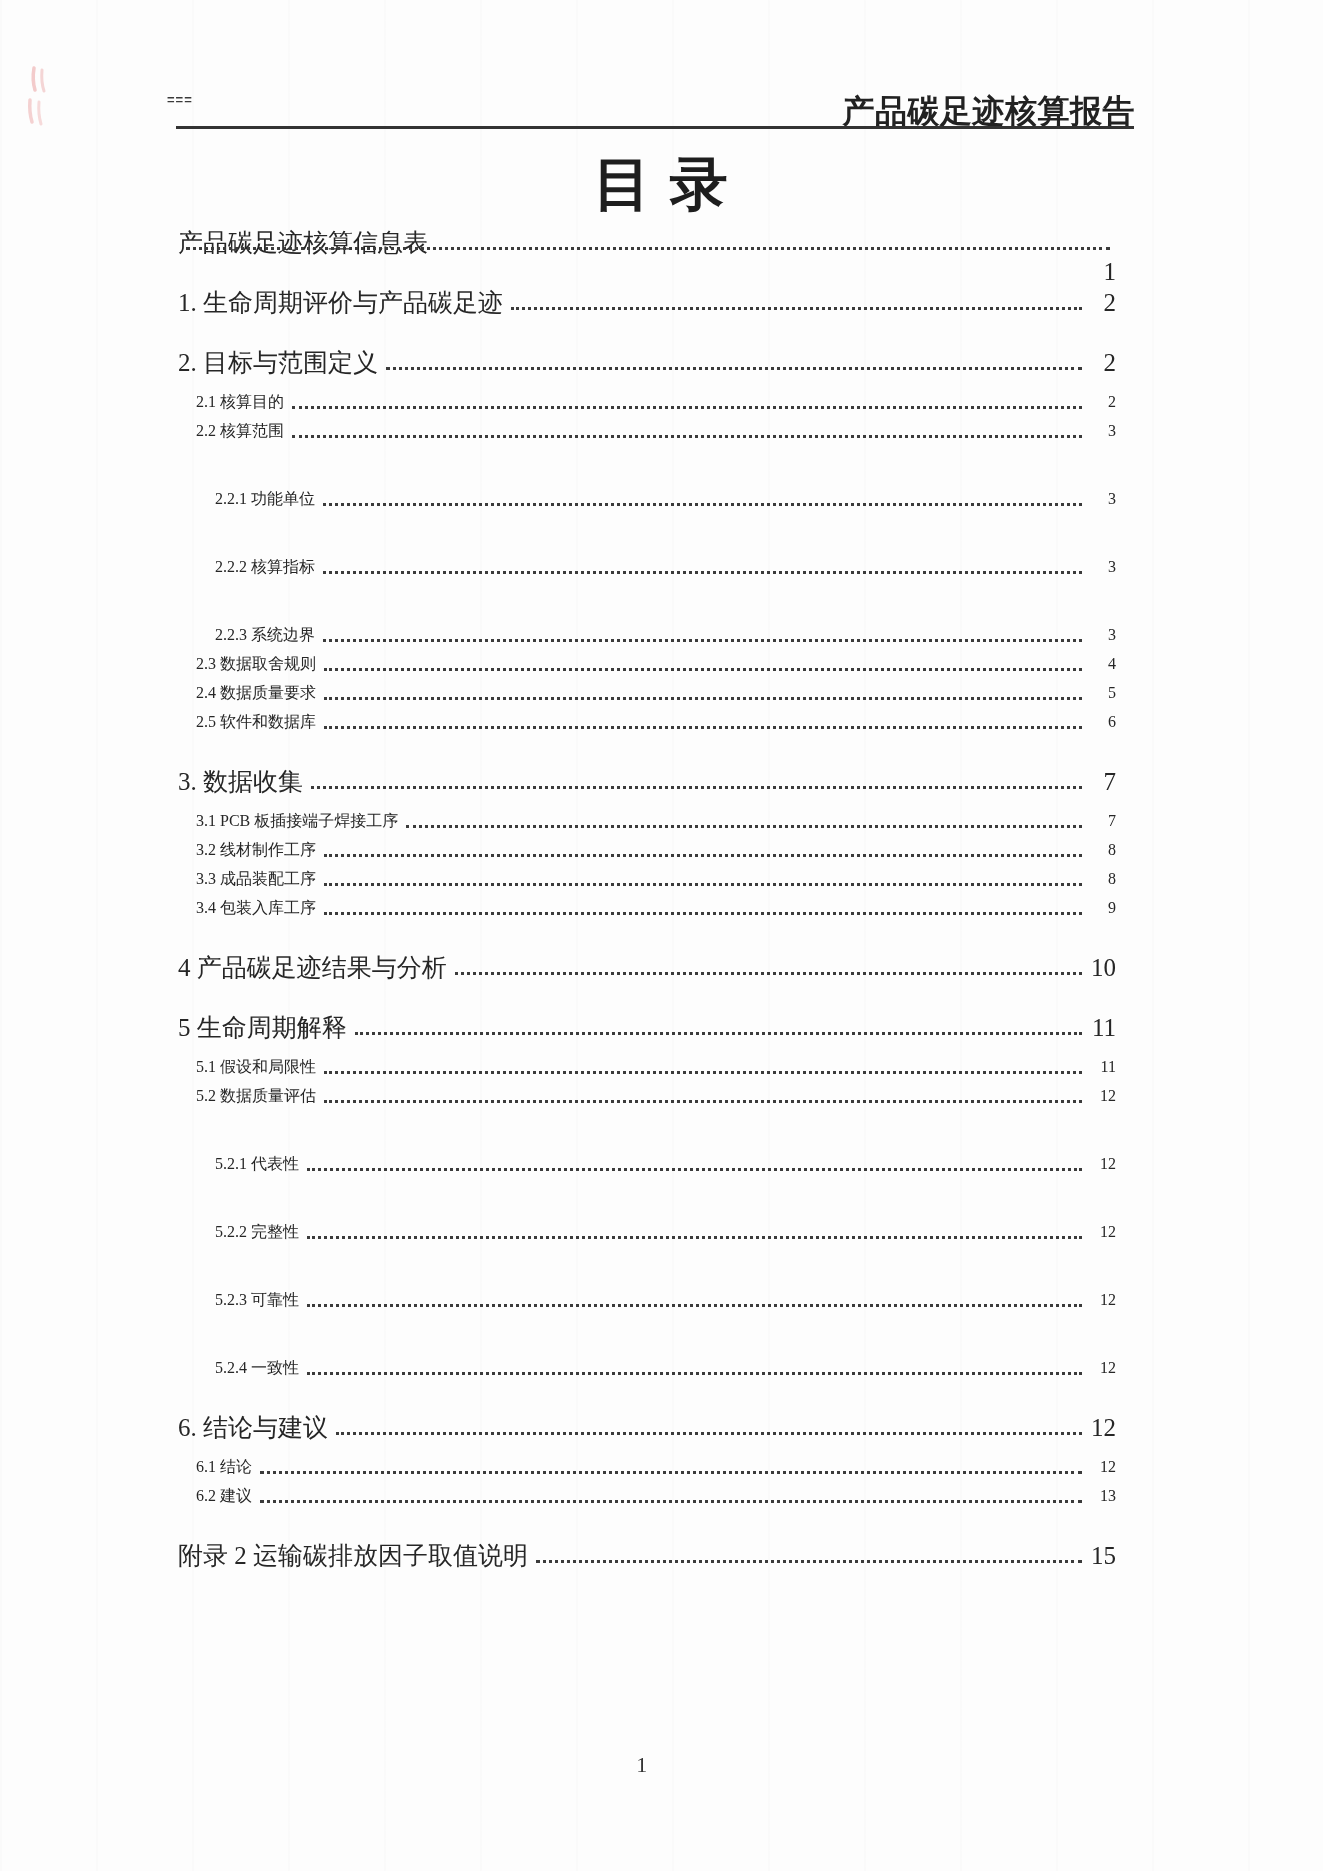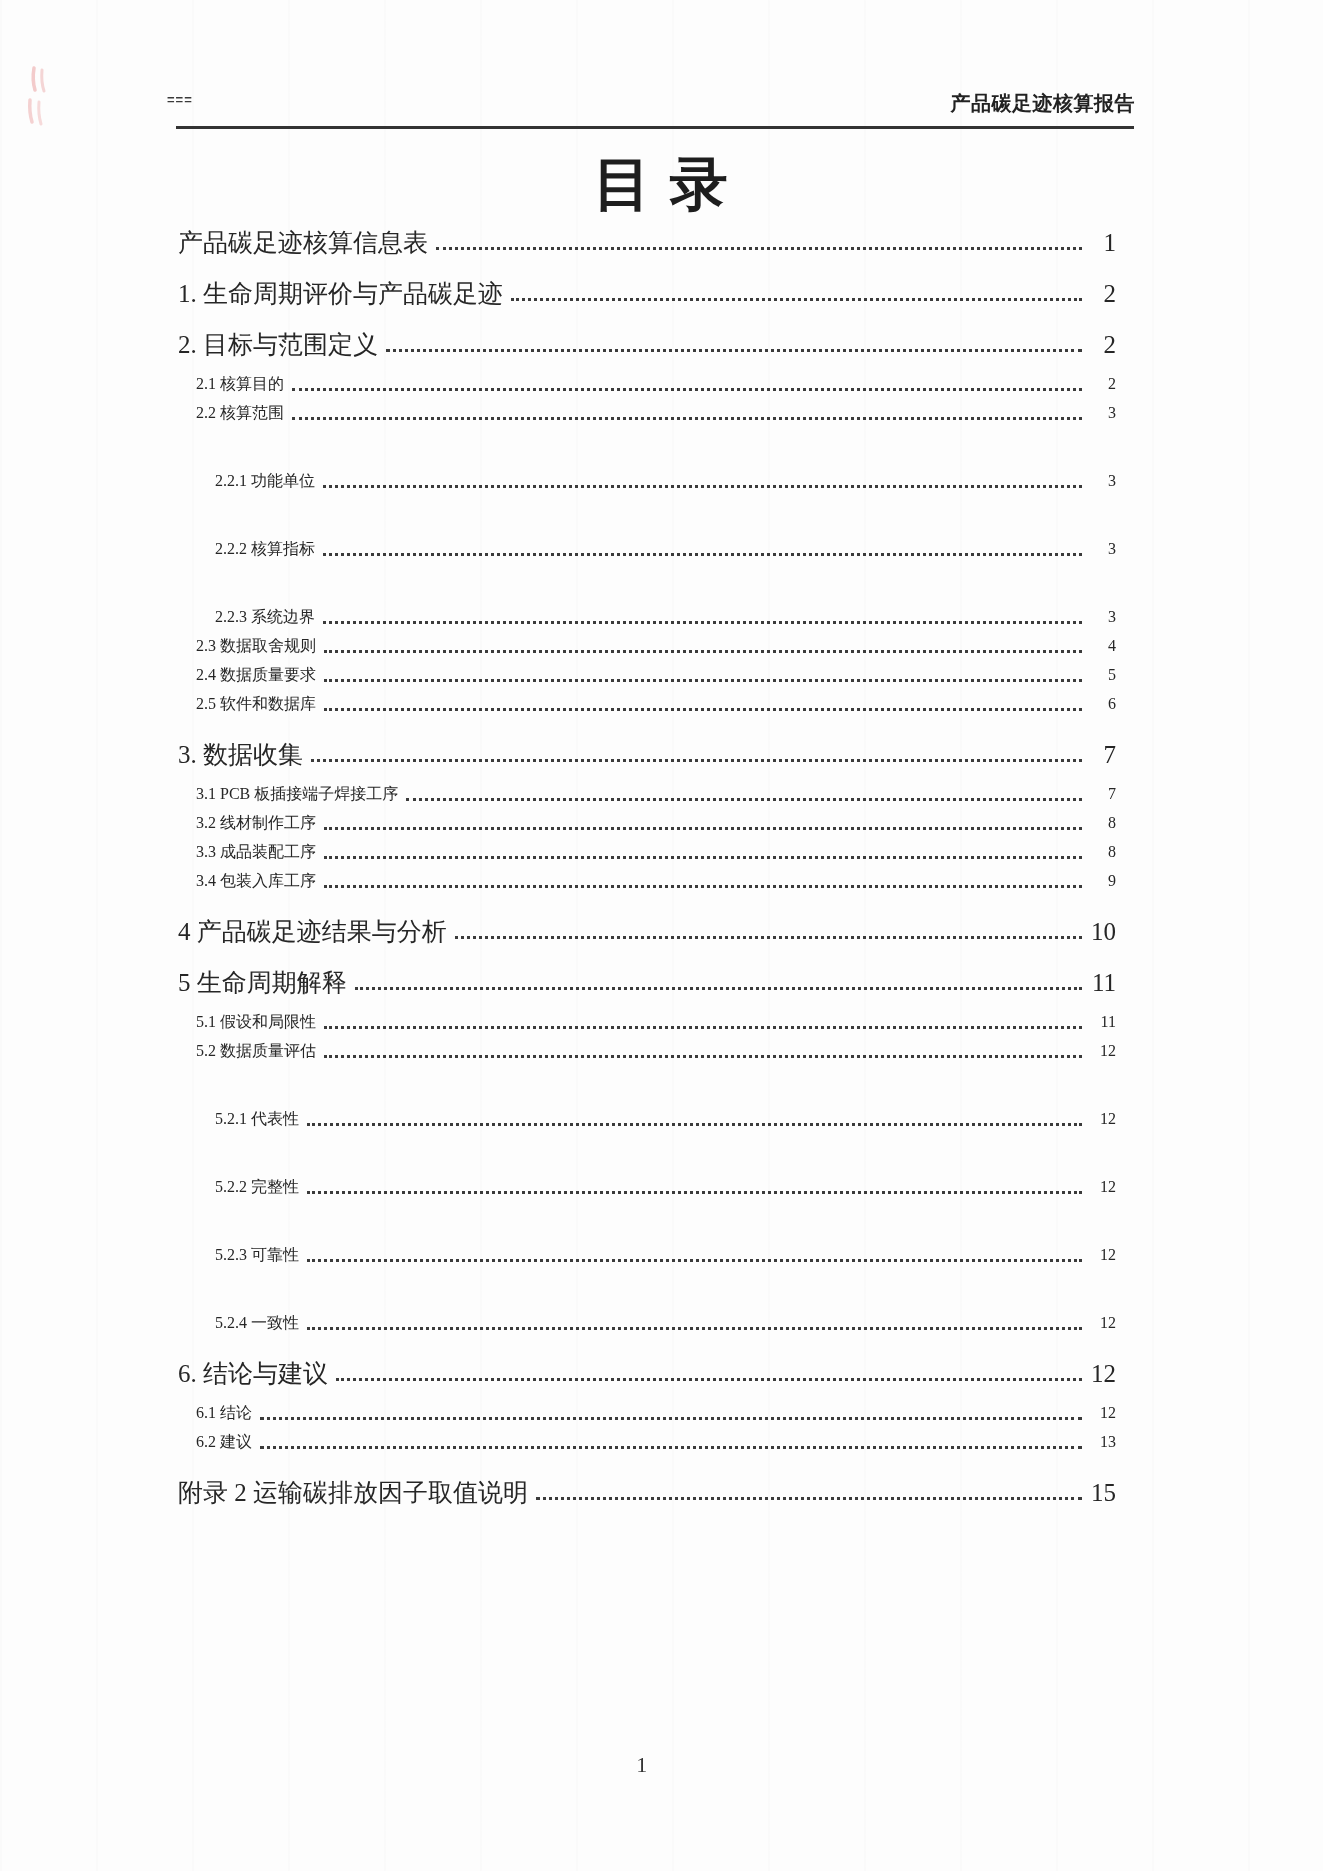--- a/index.html
+++ b/index.html
@@ -18,21 +18,21 @@
   }
   
   .hdr-left{
     position:absolute;left:167px;top:92px;
     font-family:"Liberation Sans","DejaVu Sans",sans-serif;
     font-size:13px;font-weight:bold;color:#3a3a3a;letter-spacing:1px;
   }
   .hdr-right{
     position:absolute;right:188px;top:90px;
     font-family:"Liberation Sans","DejaVu Sans",sans-serif;
-    font-size:20px;font-weight:bold;color:#222;
+    font-size:32px;font-weight:bold;color:#222;
     letter-spacing:0.5px;
   }
   .hdr-rule{
     position:absolute;left:176px;top:126px;width:958px;height:3px;
     background:#333;
   }
   
   .doc-title{
     position:absolute;left:0;top:146px;width:100%;
     text-align:center;
@@ -42,22 +42,22 @@
   }
   
   .toc{
     position:absolute;left:178px;top:228px;width:938px;
   }
   .toc-row{
     display:flex;
     height:29px;line-height:29px;
     font-size:16px;color:#262626;
   }
-  .toc-row.lvl0{margin-top:22px;font-size:25px;}
-  .toc-row.lvl0:first-child{margin-top:0;}
+  .toc-row.lvl0{margin-top:31px;font-size:25px;}
+  .toc-row.lvl0:first-child{margin-top:0;flex-direction:column;}
   .toc-row.lvl0 + .toc-row.lvl1{margin-top:10px;}
   .toc-row.lvl1{padding-left:18px;}
   .toc-row.lvl2{padding-left:37px;margin-top:39px;}
   .toc-label{white-space:nowrap;}
   .toc-leader{flex:1;position:relative;margin:0 3px;min-width:20px;}
   .toc-leader::after{
     content:"";position:absolute;left:5px;right:3px;bottom:7px;
     border-bottom:3px dotted #3b3b3b;
   }
   .toc-page{white-space:nowrap;min-width:28px;text-align:right;}

